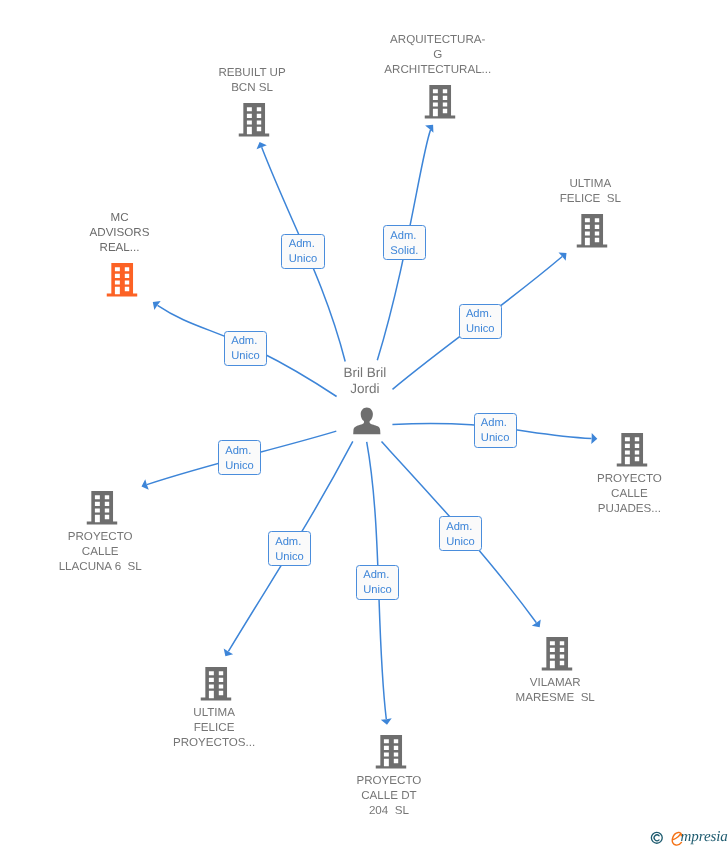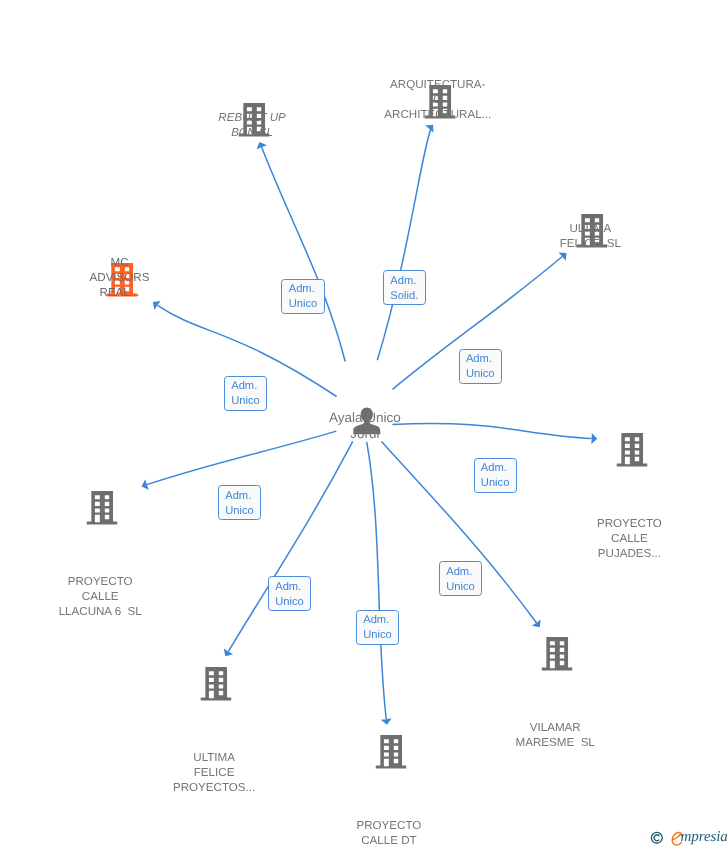--- a/index.html
+++ b/index.html
@@ -1,20 +1,20 @@
 <!DOCTYPE html>
 <html><head>
 <meta charset="utf-8">
 <title>Empresia graph</title>
 <style>
   html,body{margin:0;padding:0;background:#ffffff;}
   body{width:728px;height:850px;overflow:hidden;
        font-family:"Liberation Sans",sans-serif;-webkit-font-smoothing:antialiased;text-rendering:geometricPrecision;}
   #canvas{position:relative;width:728px;height:850px;background:#ffffff;}
-  .lbl,.relbox{opacity:.999;margin-top:45px;}
+  .lbl,.relbox{opacity:.999;}
   #edges{position:absolute;left:0;top:0;width:728px;height:850px;}
   .node{position:absolute;}
   .node .ico{position:absolute;left:50%;transform:translateX(-50%);}
   .node .lbl{position:absolute;left:50%;transform:translate(calc(-50% - 2.1px),0);
              white-space:pre;text-align:center;color:#757575;
              font-size:11.6px;line-height:15.1px;}
   .node.hl .lbl{color:#6a6a6a;font-weight:normal;}
   .relbox{position:absolute;box-sizing:border-box;border:1.3px solid #4a8ddc;
           border-radius:3.4px;background:#fafafa;color:#3d85d8;
           font-size:11.2px;line-height:15.1px;text-align:left;white-space:pre;
@@ -43,28 +43,28 @@
       <path d="M366.7 441.9 C382.05 527.08 375.98 633.98 386.28 719.00" stroke="#3d85d8" stroke-width="1.5" fill="none"></path>
       <path d="M387.00 724.70 L380.79 719.67 L386.27 719.15 L391.70 718.23 Z" fill="#3d85d8"></path>
       <path d="M381.5 441.6 C440.32 505.69 489.30 558.42 536.38 622.74" stroke="#3d85d8" stroke-width="1.5" fill="none"></path>
       <path d="M539.70 627.30 L531.84 625.83 L536.41 622.76 L540.75 619.38 Z" fill="#3d85d8"></path>
     </svg>
   <div id="nodes-layer">
       <div class="node" style="left: 367px; top: 420px;">
         <div class="ico" style="top: -13.5px;"><svg width="28" height="28" viewBox="0 0 28 28">
             <path d="M13.8 0.5c-3.5 0-6.1 2.9-6.1 6.6 0 3.3 1.3 6.0 3.2 6.9 0.2 0.9 0.2 2.0-0.5 2.6-1.0 0.9-5.4 1.7-7.5 2.8C1.0 20.2 0.6 21.5 0.45 23.1L0.2 27.2h27.2l-0.25-4.1c-0.15-1.6-0.55-2.9-2.45-3.8-2.1-1.1-6.5-1.9-7.5-2.8-0.7-0.6-0.7-1.7-0.5-2.6 1.9-0.9 3.2-3.6 3.2-6.9 0-3.7-2.6-6.6-6.1-6.6Z" fill="#6e6e6e"></path>
           </svg></div>
-        <div class="lbl" style="font-size: 13.5px; line-height: 15.2px; top: -54.7px;">Ayala Unico
+        <div class="lbl" style="font-size: 13.5px; line-height: 15.2px; top: -54.7px;">Bril Bril
 Jordi</div>
       </div>
       <div class="node" style="left: 254.2px; top: 119.5px; width: 0px; height: 0px;">
         <div class="ico" style="top: -17px;"><svg width="31" height="34" viewBox="0 0 31 34">
             <path d="M4.83 0 H26.54 V30.55 H30.93 V33.4 H0 V30.55 H4.83 Z M8.4 4.17 h4.95 v3.96 h-4.95 Z M18.3 4.17 h4.4 v3.96 h-4.4 Z M8.4 10.77 h4.95 v4.23 h-4.95 Z M18.3 10.77 h4.4 v4.23 h-4.4 Z M8.4 17.58 h4.95 v3.85 h-4.95 Z M18.3 17.58 h4.4 v3.85 h-4.4 Z M8.4 23.79 h4.95 v7.4 h-4.95 Z M18.3 23.79 h4.4 v4.4 h-4.4 Z" fill="#6e6e6e" fill-rule="evenodd"></path>
           </svg></div>
-        <div class="lbl" style="top: -55px; font-style: italic;">REBUILT UP
+        <div class="lbl" style="top: -55px;">REBUILT UP
 BCN SL</div>
       </div>
       <div class="node" style="left: 439.9px; top: 101.9px; width: 0px; height: 0px;">
         <div class="ico" style="top: -17px;"><svg width="31" height="34" viewBox="0 0 31 34">
             <path d="M4.83 0 H26.54 V30.55 H30.93 V33.4 H0 V30.55 H4.83 Z M8.4 4.17 h4.95 v3.96 h-4.95 Z M18.3 4.17 h4.4 v3.96 h-4.4 Z M8.4 10.77 h4.95 v4.23 h-4.95 Z M18.3 10.77 h4.4 v4.23 h-4.4 Z M8.4 17.58 h4.95 v3.85 h-4.95 Z M18.3 17.58 h4.4 v3.85 h-4.4 Z M8.4 23.79 h4.95 v7.4 h-4.95 Z M18.3 23.79 h4.4 v4.4 h-4.4 Z" fill="#6e6e6e" fill-rule="evenodd"></path>
           </svg></div>
         <div class="lbl" style="top: -70px;">ARQUITECTURA-
 G
 ARCHITECTURAL...</div>
       </div>

